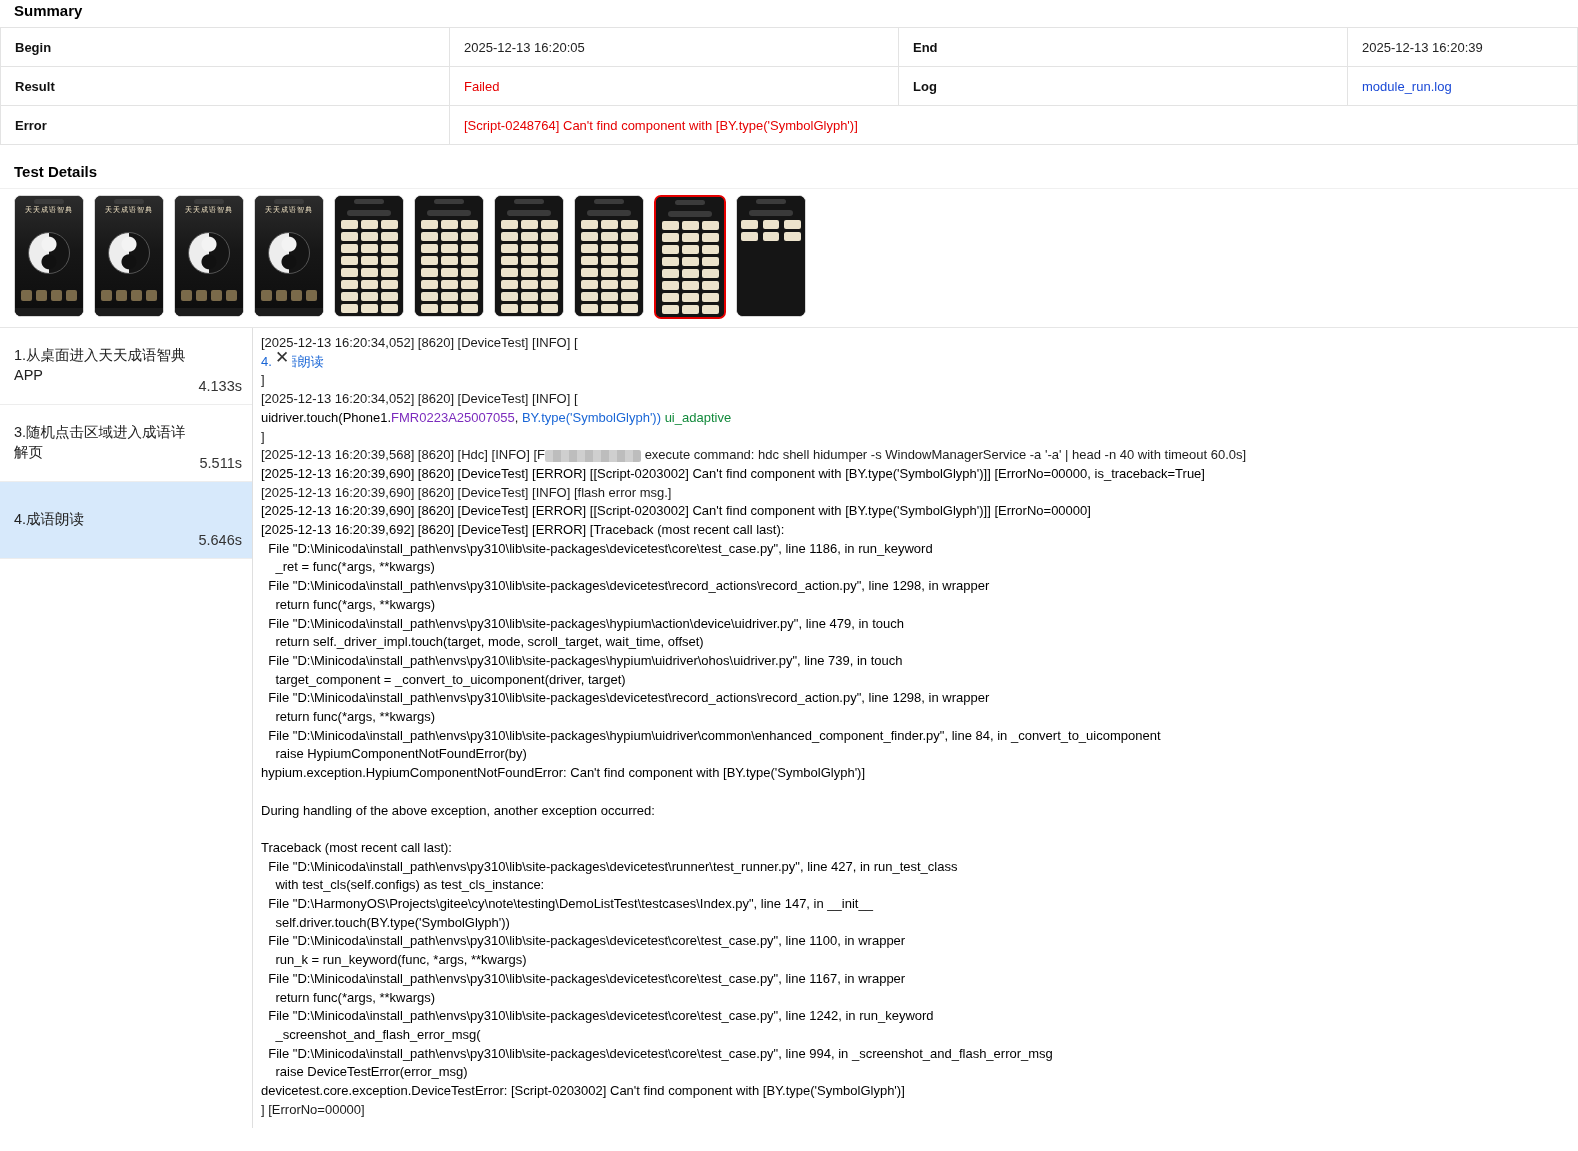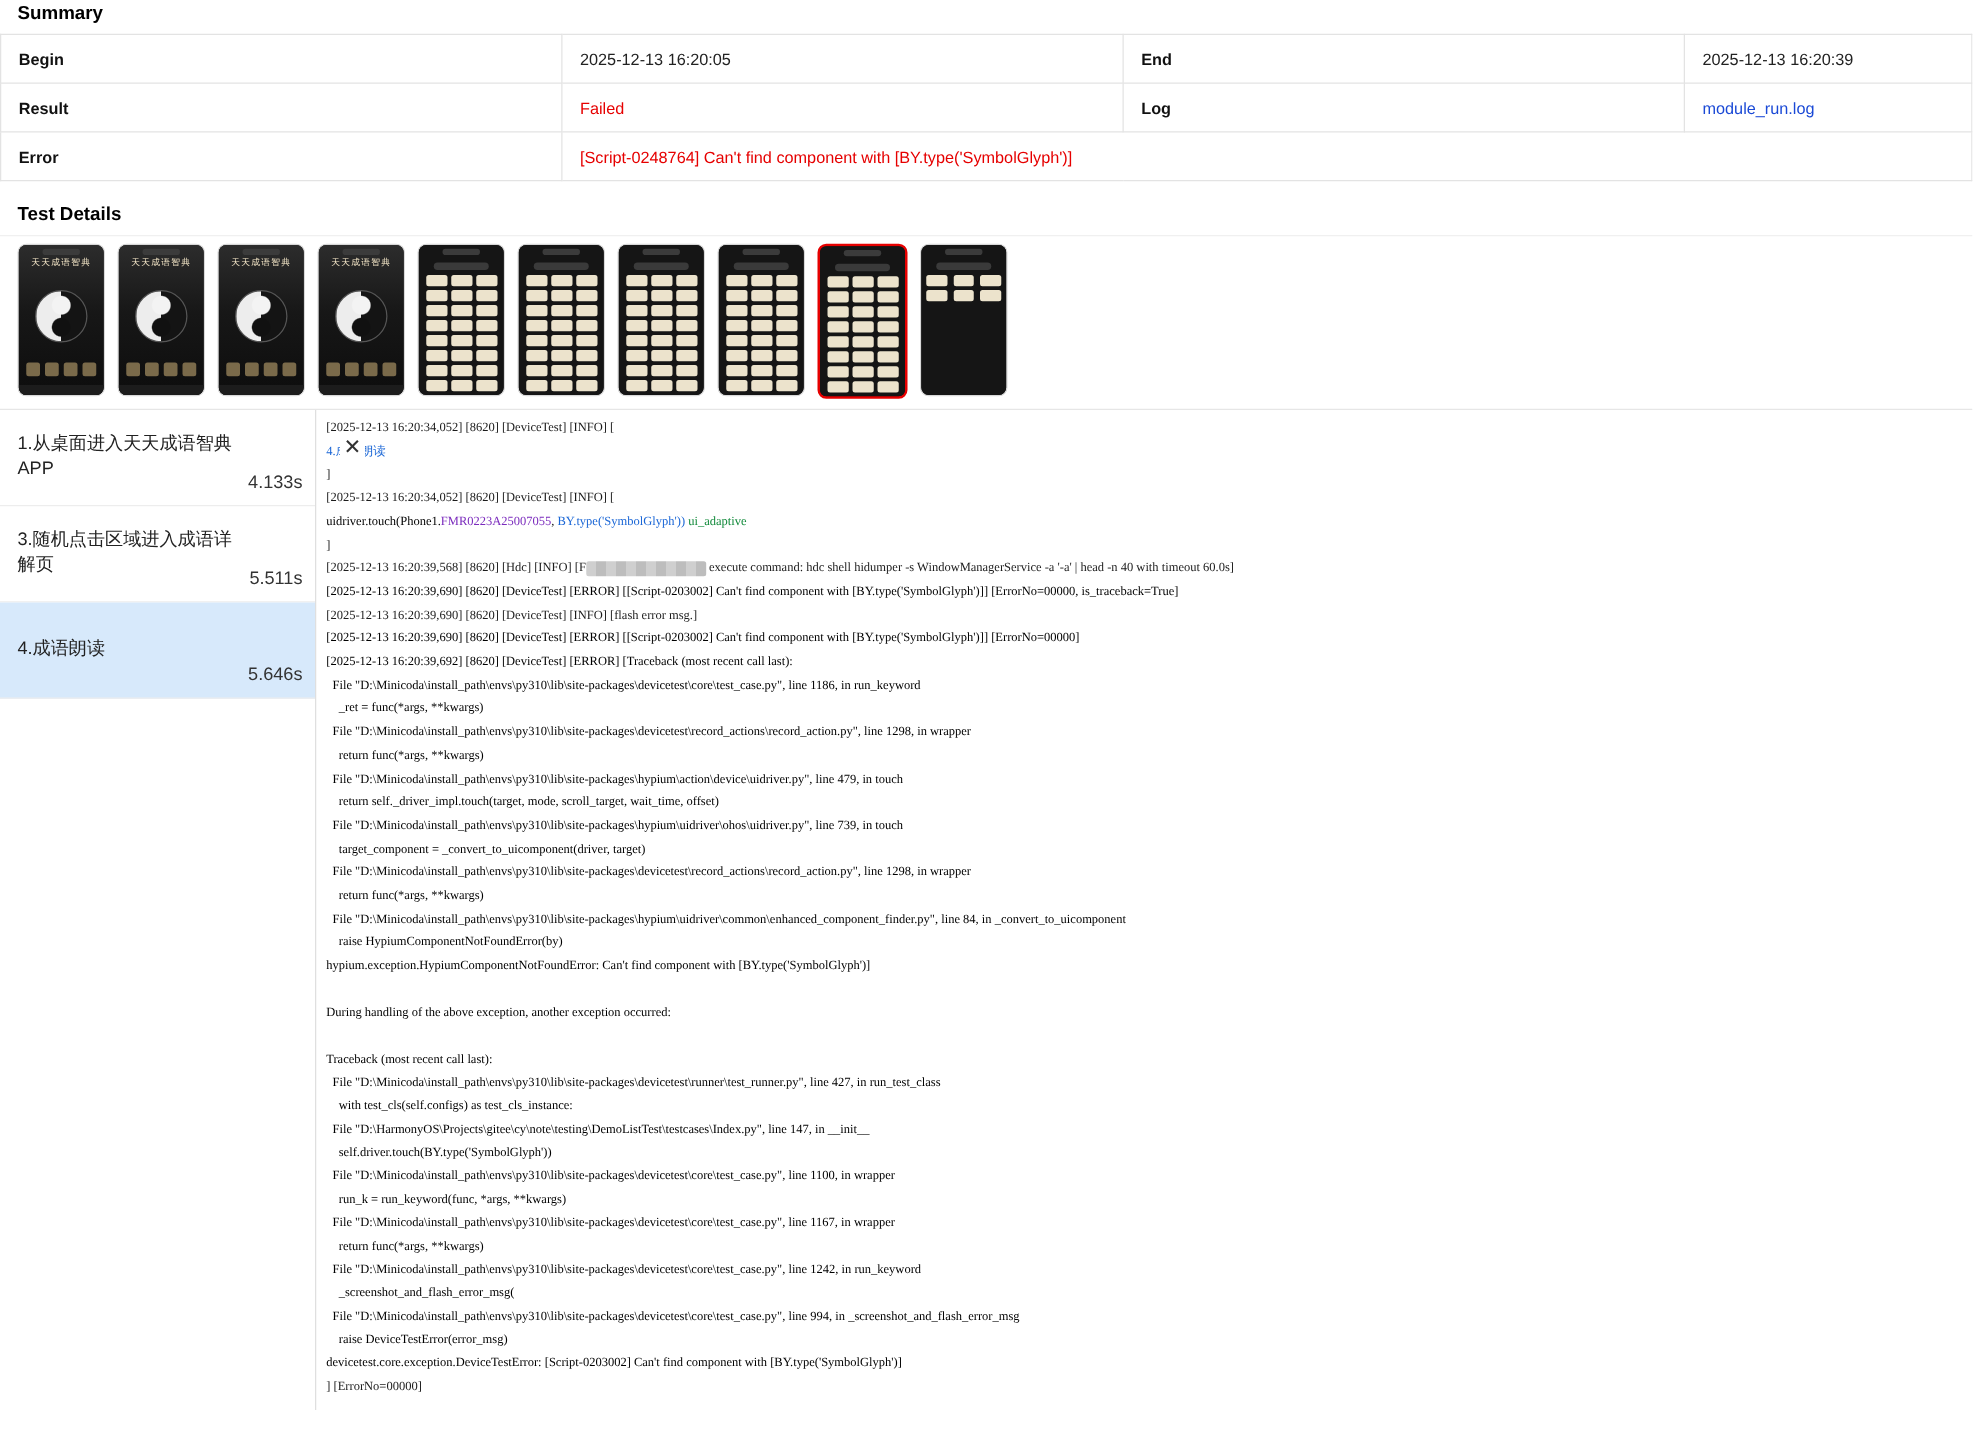--- a/index.html
+++ b/index.html
@@ -181,23 +181,23 @@
     box-sizing: border-box;
   }
   .step.active { background: #d7e9fb; }
   .step-name { flex: 1; line-height: 1.35; padding-right: 8px; }
   .step-time { color: #333; font-size: 14.5px; white-space: nowrap; margin-top: 40px; }
 
   .log-pane {
     flex: 1;
     position: relative;
     padding: 6px 8px 0 8px;
-    font-size: 10px;
+    font-size: 13px;
     line-height: 18.7px;
-    font-family: Liberation Serif, serif;
+    font-family: Liberation Sans, sans-serif;
     overflow: hidden;
     white-space: pre-wrap;
   }
   .close-btn {
     position: absolute;
     left: 272px;
     top: 348px;
     width: 20px;
     height: 20px;
     font-size: 17px;

